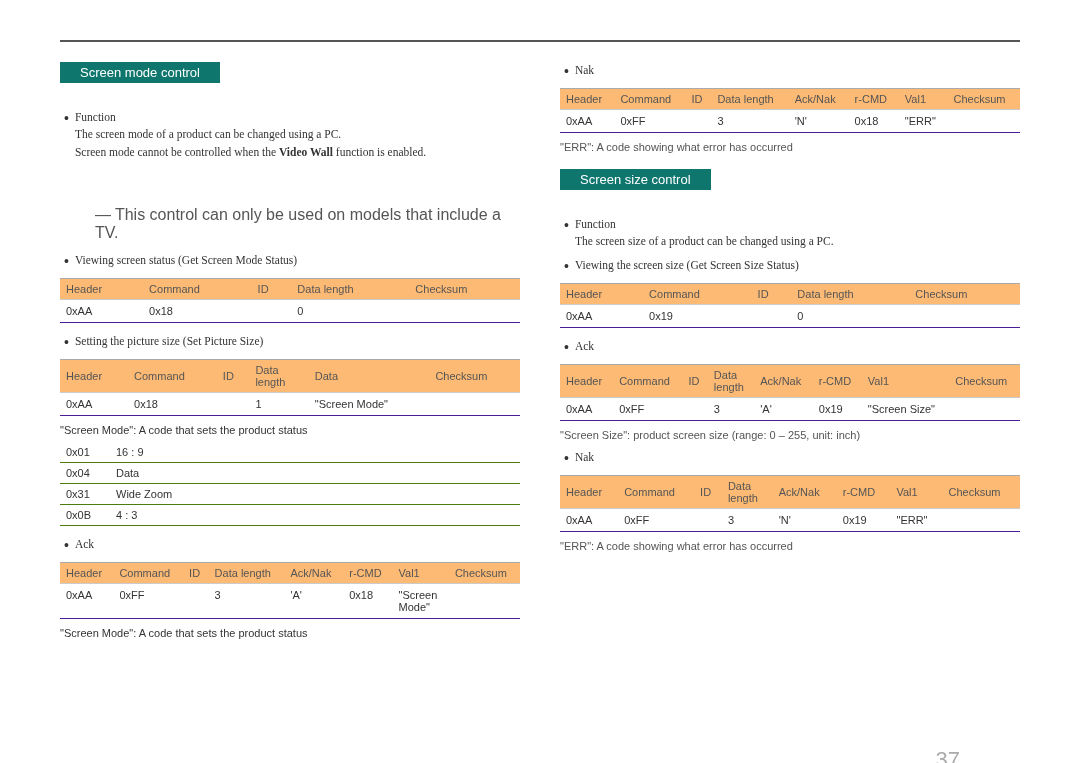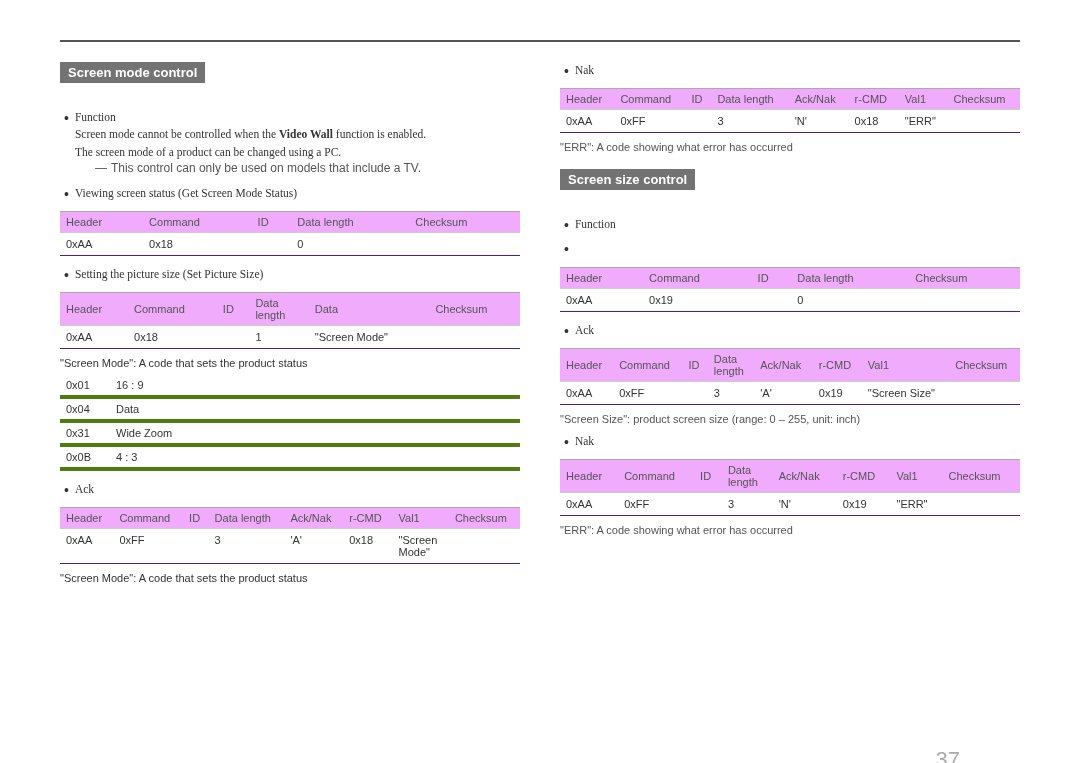--- a/index.html
+++ b/index.html
@@ -13,25 +13,25 @@
       padding: 40px 60px 40px 60px;
     }
     .page-layout {
       display: flex;
       gap: 40px;
     }
     .column {
       flex: 1;
     }
     .section-title {
-      background-color: #737373;
+      background-color: #0f766e;
       color: #fff;
-      font-weight: bold;
+      font-weight: normal;
       font-size: 13px;
-      padding: 3px 8px;
+      padding: 3px 20px;
       margin-bottom: 12px;
       display: inline-block;
     }
     .bullet-item {
       display: flex;
       align-items: flex-start;
       margin-bottom: 4px;
       margin-left: 4px;
     }
     .bullet-dot {
@@ -41,59 +41,60 @@
     }
     .bullet-text {
       line-height: 1.5;
       font-size: 11.5px;
       font-family: Liberation Serif, serif;
     }
     .bold-text {
       font-weight: bold;
     }
     .note-text {
-      font-size: 12px;
+      font-size: 16px;
       color: #555;
       margin-left: 20px;
       margin-bottom: 6px;
+      margin-top: 45px;
     }
     .note-dash {
       margin-right: 4px;
     }
     .table-container {
       margin: 8px 0;
       width: 100%;
     }
     table {
       width: 100%;
       border-collapse: collapse;
       font-size: 11px;
     }
     table th {
       border-top: 1.5px solid #aaa;
       border-bottom: 1px solid #ccc;
       padding: 4px 6px;
       font-weight: normal;
       color: #555;
       text-align: left;
-      background: #f0abfc;
+      background: #fdba74;
     }
     table td {
       border-bottom: 1px solid #4c1d95;
       padding: 5px 6px;
       vertical-align: top;
     }
     .code-table {
       width: 100%;
       border-collapse: collapse;
       font-size: 11px;
     }
     .code-table td {
       padding: 4px 6px;
-      border-bottom: 4px solid #4d7c0f;
+      border-bottom: 1px solid #4d7c0f;
     }
     .code-table .code-row td:first-child {
       width: 50px;
     }
     .section-block {
       margin-bottom: 14px;
     }
     .top-line {
       border-top: 2px solid #555;
       margin-bottom: 20px;
@@ -131,24 +132,24 @@
     <div class="column">
 
       <div class="section-block">
         <span class="section-title">Screen mode control</span>
       </div>
 
       <div class="bullet-item">
         <span class="bullet-dot">•</span>
         <div>
           <div class="bullet-text">Function</div>
+          <div class="bullet-text">The screen mode of a product can be changed using a PC.</div>
           <div class="bullet-text">
             <span>Screen mode cannot be controlled when the </span><span class="bold-text">Video Wall</span><span> function is enabled.</span>
           </div>
-          <div class="bullet-text">The screen mode of a product can be changed using a PC.</div>
           <div class="note-text"><span class="note-dash">—</span><span>This control can only be used on models that include a TV.</span></div>
         </div>
       </div>
 
       <div class="bullet-item">
         <span class="bullet-dot">•</span>
         <span class="bullet-text">Viewing screen status (Get Screen Mode Status)</span>
       </div>
 
       <div class="table-container">
@@ -303,25 +304,27 @@
       <div class="err-note">"ERR": A code showing what error has occurred</div>
 
       <div class="section-block" style="margin-top:16px;">
         <span class="section-title">Screen size control</span>
       </div>
 
       <div class="bullet-item">
         <span class="bullet-dot">•</span>
         <div>
           <div class="bullet-text">Function</div>
+          <div class="bullet-text">The screen size of a product can be changed using a PC.</div>
         </div>
       </div>
 
       <div class="bullet-item" style="margin-top:6px;">
         <span class="bullet-dot">•</span>
+        <span class="bullet-text">Viewing the screen size (Get Screen Size Status)</span>
       </div>
 
       <div class="table-container">
         <table>
           <thead>
             <tr>
               <th>Header</th>
               <th>Command</th>
               <th>ID</th>
               <th>Data length</th>

